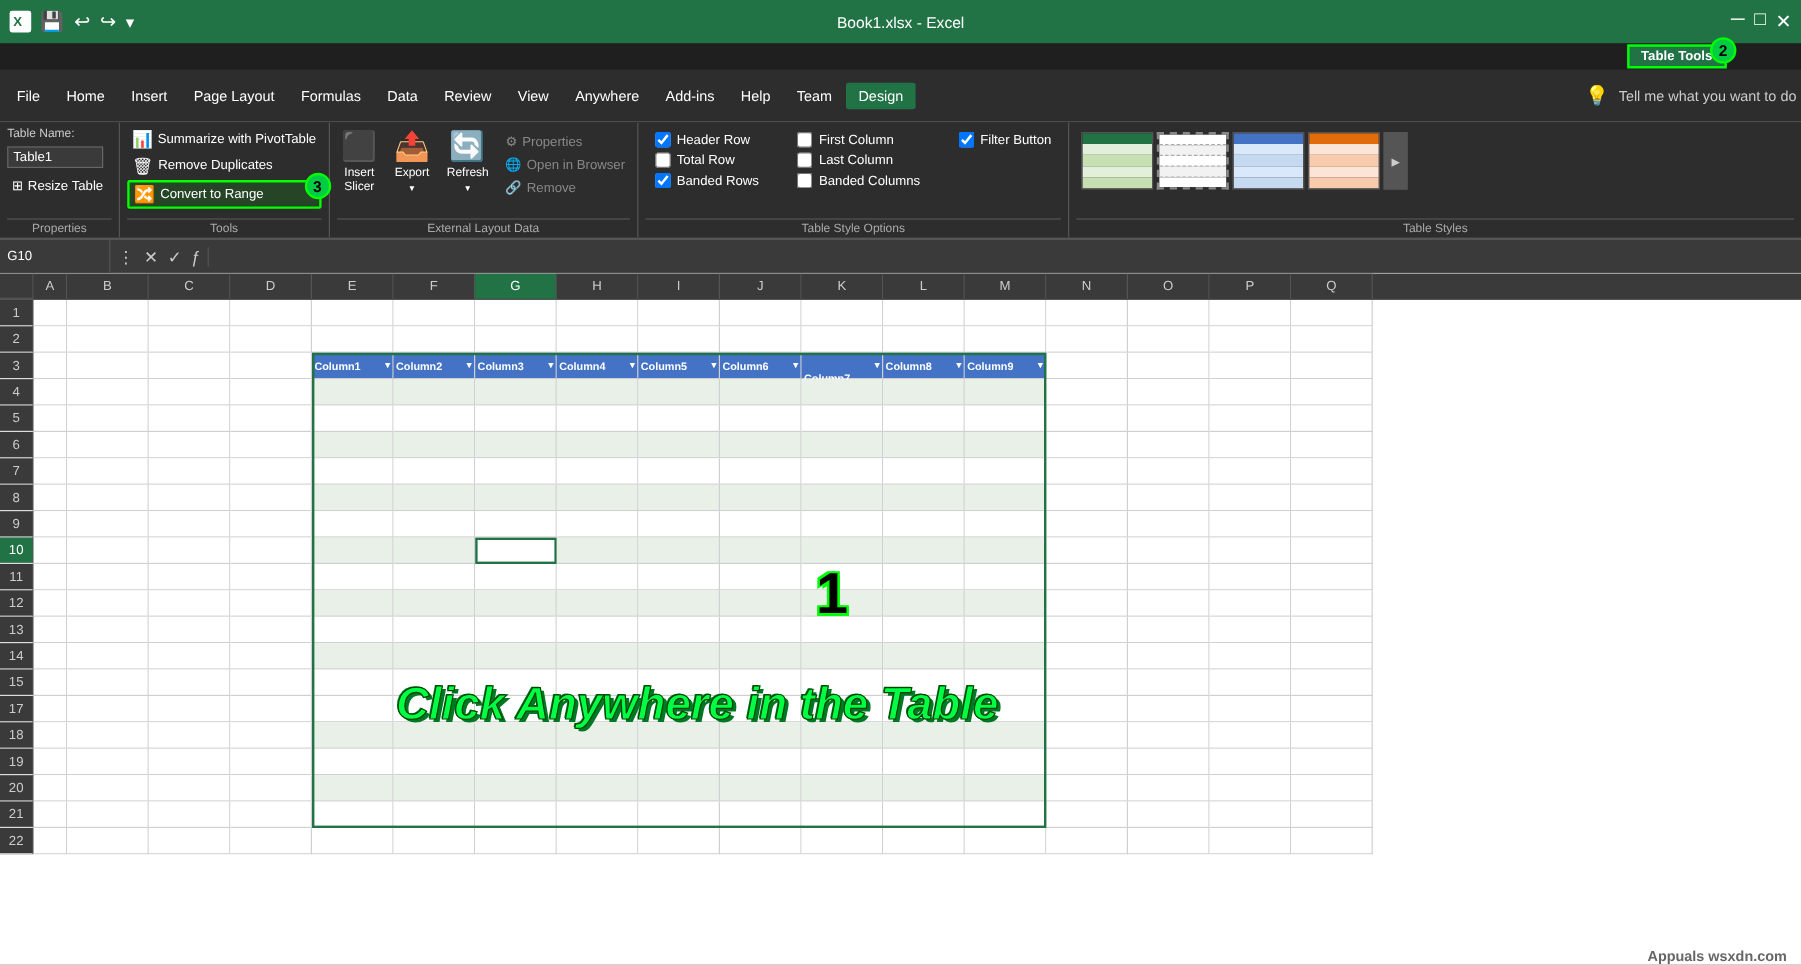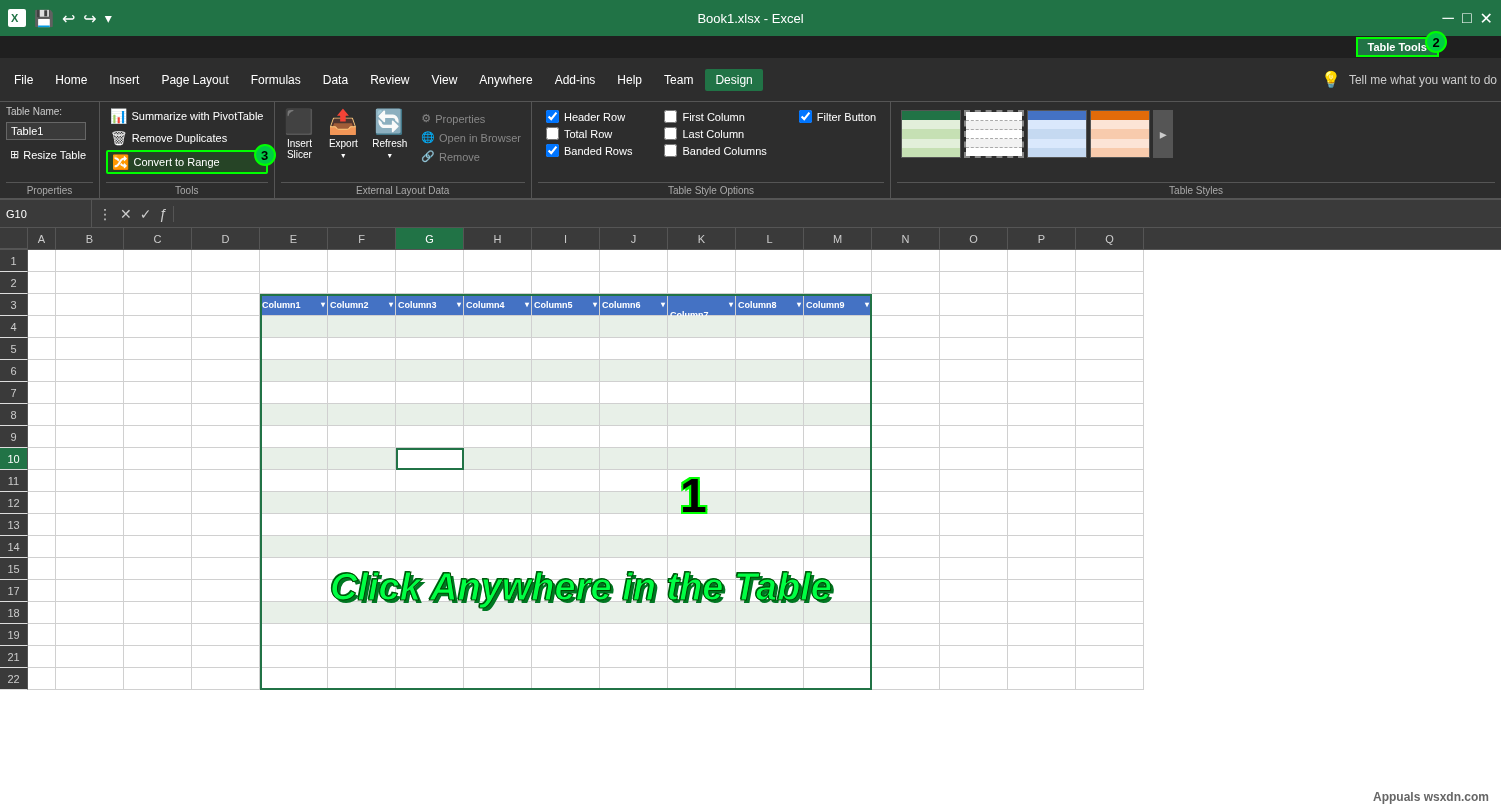--- a/index.html
+++ b/index.html
@@ -1001,20 +1001,40 @@
           <div class="cell in-table"></div>
           <div class="cell in-table"></div>
           <div class="cell in-table"></div>
           <div class="cell in-table"></div>
           <div class="cell"></div>
           <div class="cell"></div>
           <div class="cell"></div>
           <div class="cell"></div>
         </div>
         <div class="spreadsheet-row">
+          <div class="row-header">20</div>
+          <div class="cell narrow"></div>
+          <div class="cell"></div>
+          <div class="cell"></div>
+          <div class="cell"></div>
+          <div class="cell in-table banded"></div>
+          <div class="cell in-table banded"></div>
+          <div class="cell in-table banded"></div>
+          <div class="cell in-table banded"></div>
+          <div class="cell in-table banded"></div>
+          <div class="cell in-table banded"></div>
+          <div class="cell in-table banded"></div>
+          <div class="cell in-table banded"></div>
+          <div class="cell in-table banded"></div>
+          <div class="cell"></div>
+          <div class="cell"></div>
+          <div class="cell"></div>
+          <div class="cell"></div>
+        </div>
+        <div class="spreadsheet-row">
           <div class="row-header">21</div>
           <div class="cell narrow"></div>
           <div class="cell"></div>
           <div class="cell"></div>
           <div class="cell"></div>
           <div class="cell in-table"></div>
           <div class="cell in-table"></div>
           <div class="cell in-table"></div>
           <div class="cell in-table"></div>
           <div class="cell in-table"></div>

